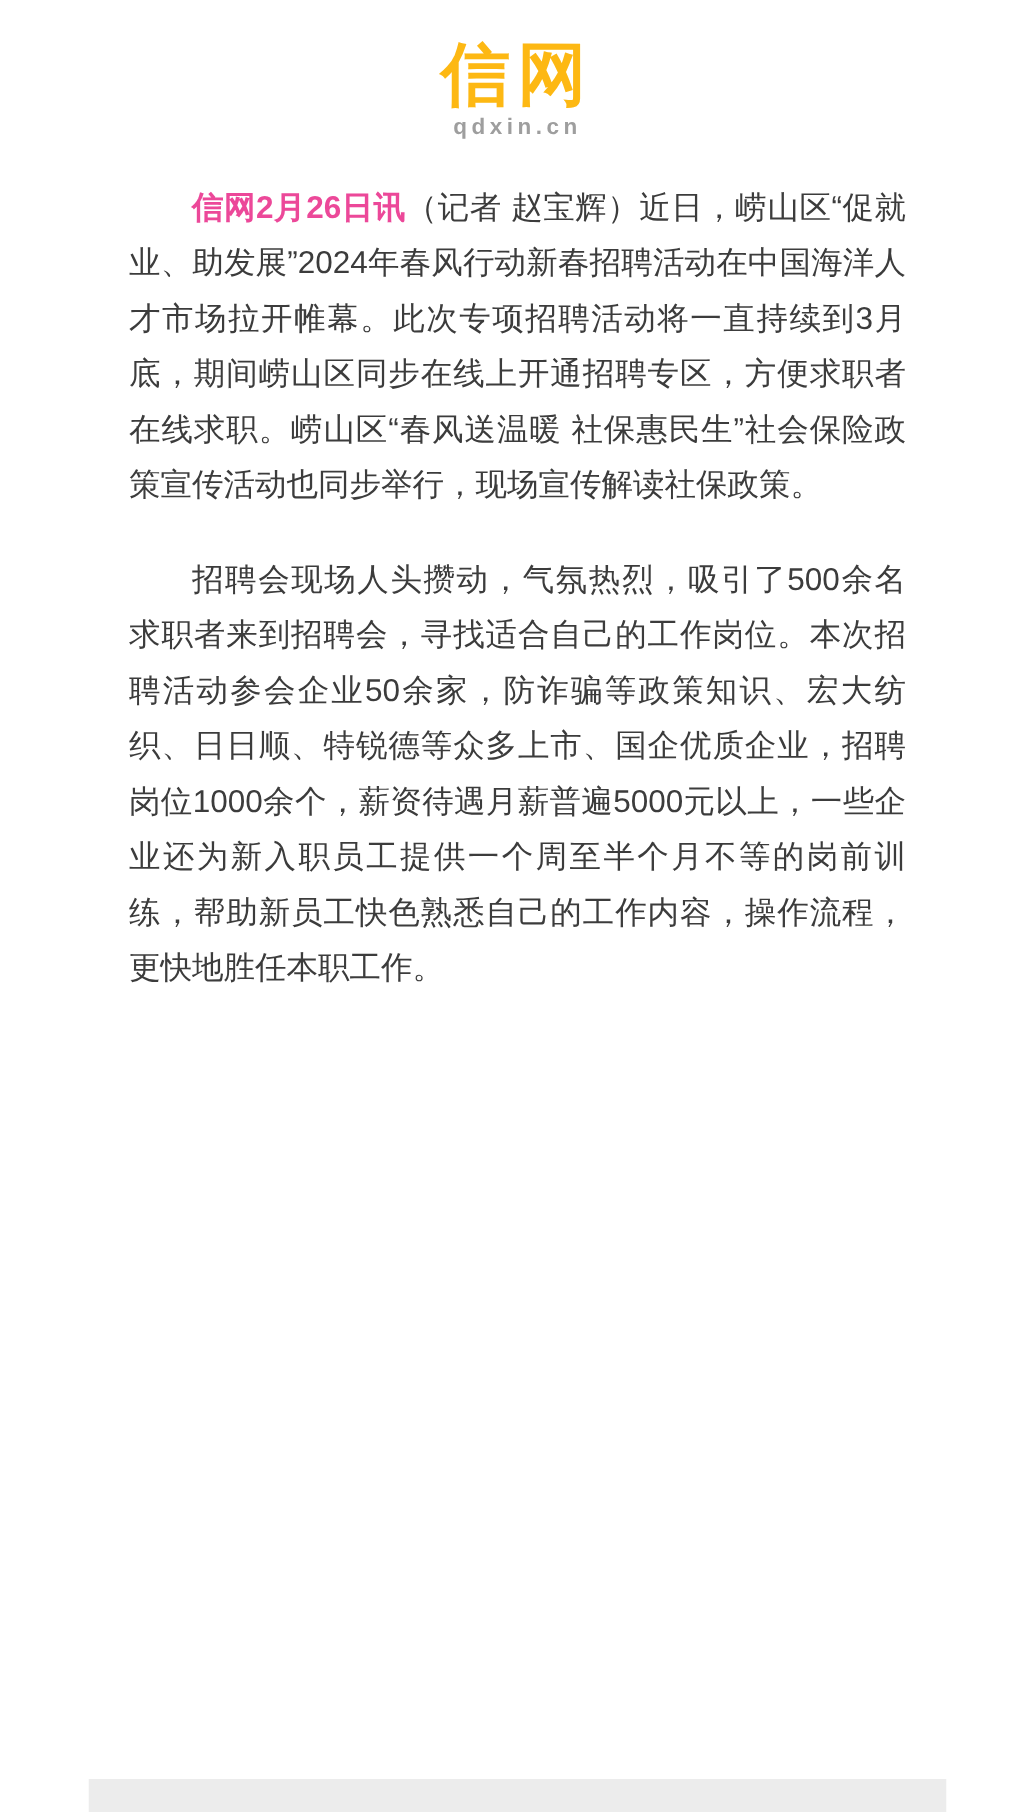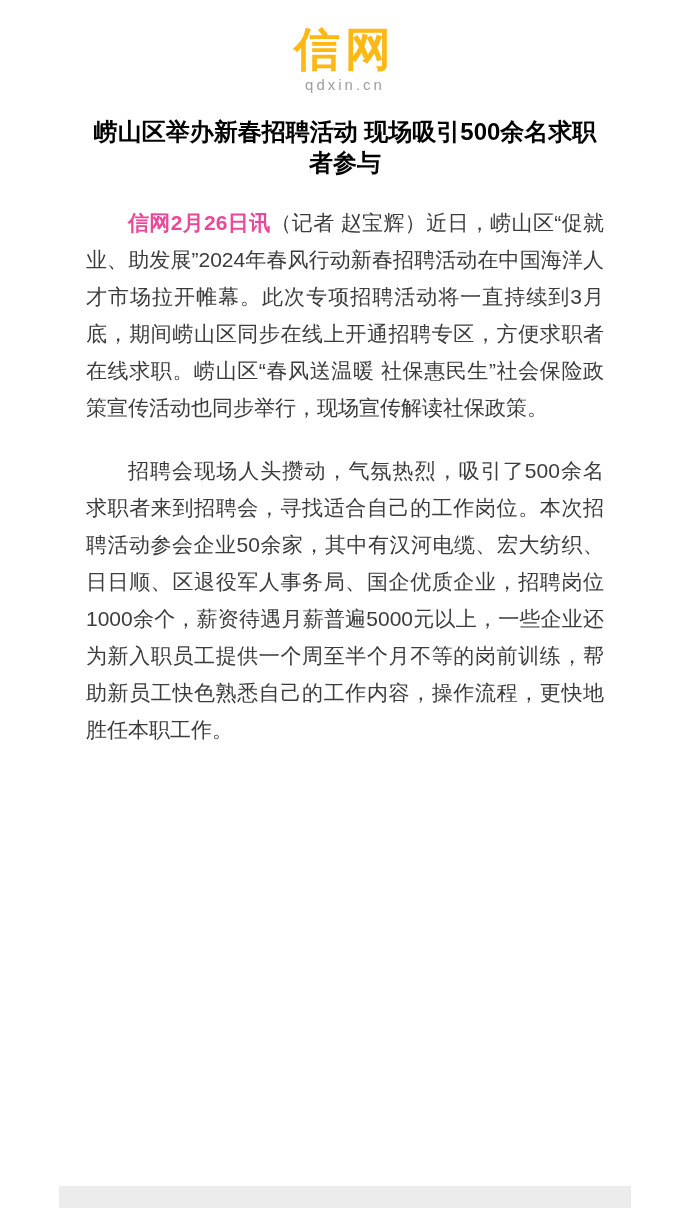--- a/index.html
+++ b/index.html
@@ -27,21 +27,21 @@
   }
   .brand {
     font-size: 46px;
     font-weight: 800;
     color: #FDB813;
     letter-spacing: 5px;
     line-height: 1;
   }
   .domain {
     font-size: 15px;
-    font-weight: 400;
+    font-weight: 700;
     color: #9e9e9e;
     letter-spacing: 3px;
     margin-top: 4px;
   }
   .title {
     font-size: 24px;
     font-weight: 700;
     color: #000000;
     text-align: center;
     margin: 22px 27px 0 27px;
@@ -76,22 +76,21 @@
 
 <div class="page">
 
   <header class="masthead">
     <a class="logo">
       <div class="brand" style="color: rgb(253, 184, 19);">信网</div>
       <div class="domain" style="color: rgb(158, 158, 158);">qdxin.cn</div>
     </a>
   </header>
 
-  <h1 class="title">崂山区举办新春招聘活动 现场吸引500余名求职者参与</h1>
 
   <main class="article">
       <p><span class="lead">信网2月26日讯</span>（记者 赵宝辉）近日，崂山区“促就业、助发展”2024年春风行动新春招聘活动在中国海洋人才市场拉开帷幕。此次专项招聘活动将一直持续到3月底，期间崂山区同步在线上开通招聘专区，方便求职者在线求职。崂山区“春风送温暖 社保惠民生”社会保险政策宣传活动也同步举行，现场宣传解读社保政策。</p>
-      <p>招聘会现场人头攒动，气氛热烈，吸引了500余名求职者来到招聘会，寻找适合自己的工作岗位。本次招聘活动参会企业50余家，其中有汉河电缆、宏大纺织、日日顺、区退役军人事务局、国企优质企业，招聘岗位1000余个，薪资待遇月薪普遍5000元以上，一些企业还为新入职员工提供一个周至半个月不等的岗前训练，帮助新员工快色熟悉自己的工作内容，操作流程，更快地胜任本职工作。</p>
+      <p>招聘会现场人头攒动，气氛热烈，吸引了500余名求职者来到招聘会，寻找适合自己的工作岗位。本次招聘活动参会企业50余家，防诈骗等政策知识、宏大纺织、日日顺、特锐德等众多上市、国企优质企业，招聘岗位1000余个，薪资待遇月薪普遍5000元以上，一些企业还为新入职员工提供一个周至半个月不等的岗前训练，帮助新员工快色熟悉自己的工作内容，操作流程，更快地胜任本职工作。</p>
     </main>
 
   <div class="footer-bar" style="background: rgb(236, 236, 236);"></div>
 
 </div>
 
 </body></html>

